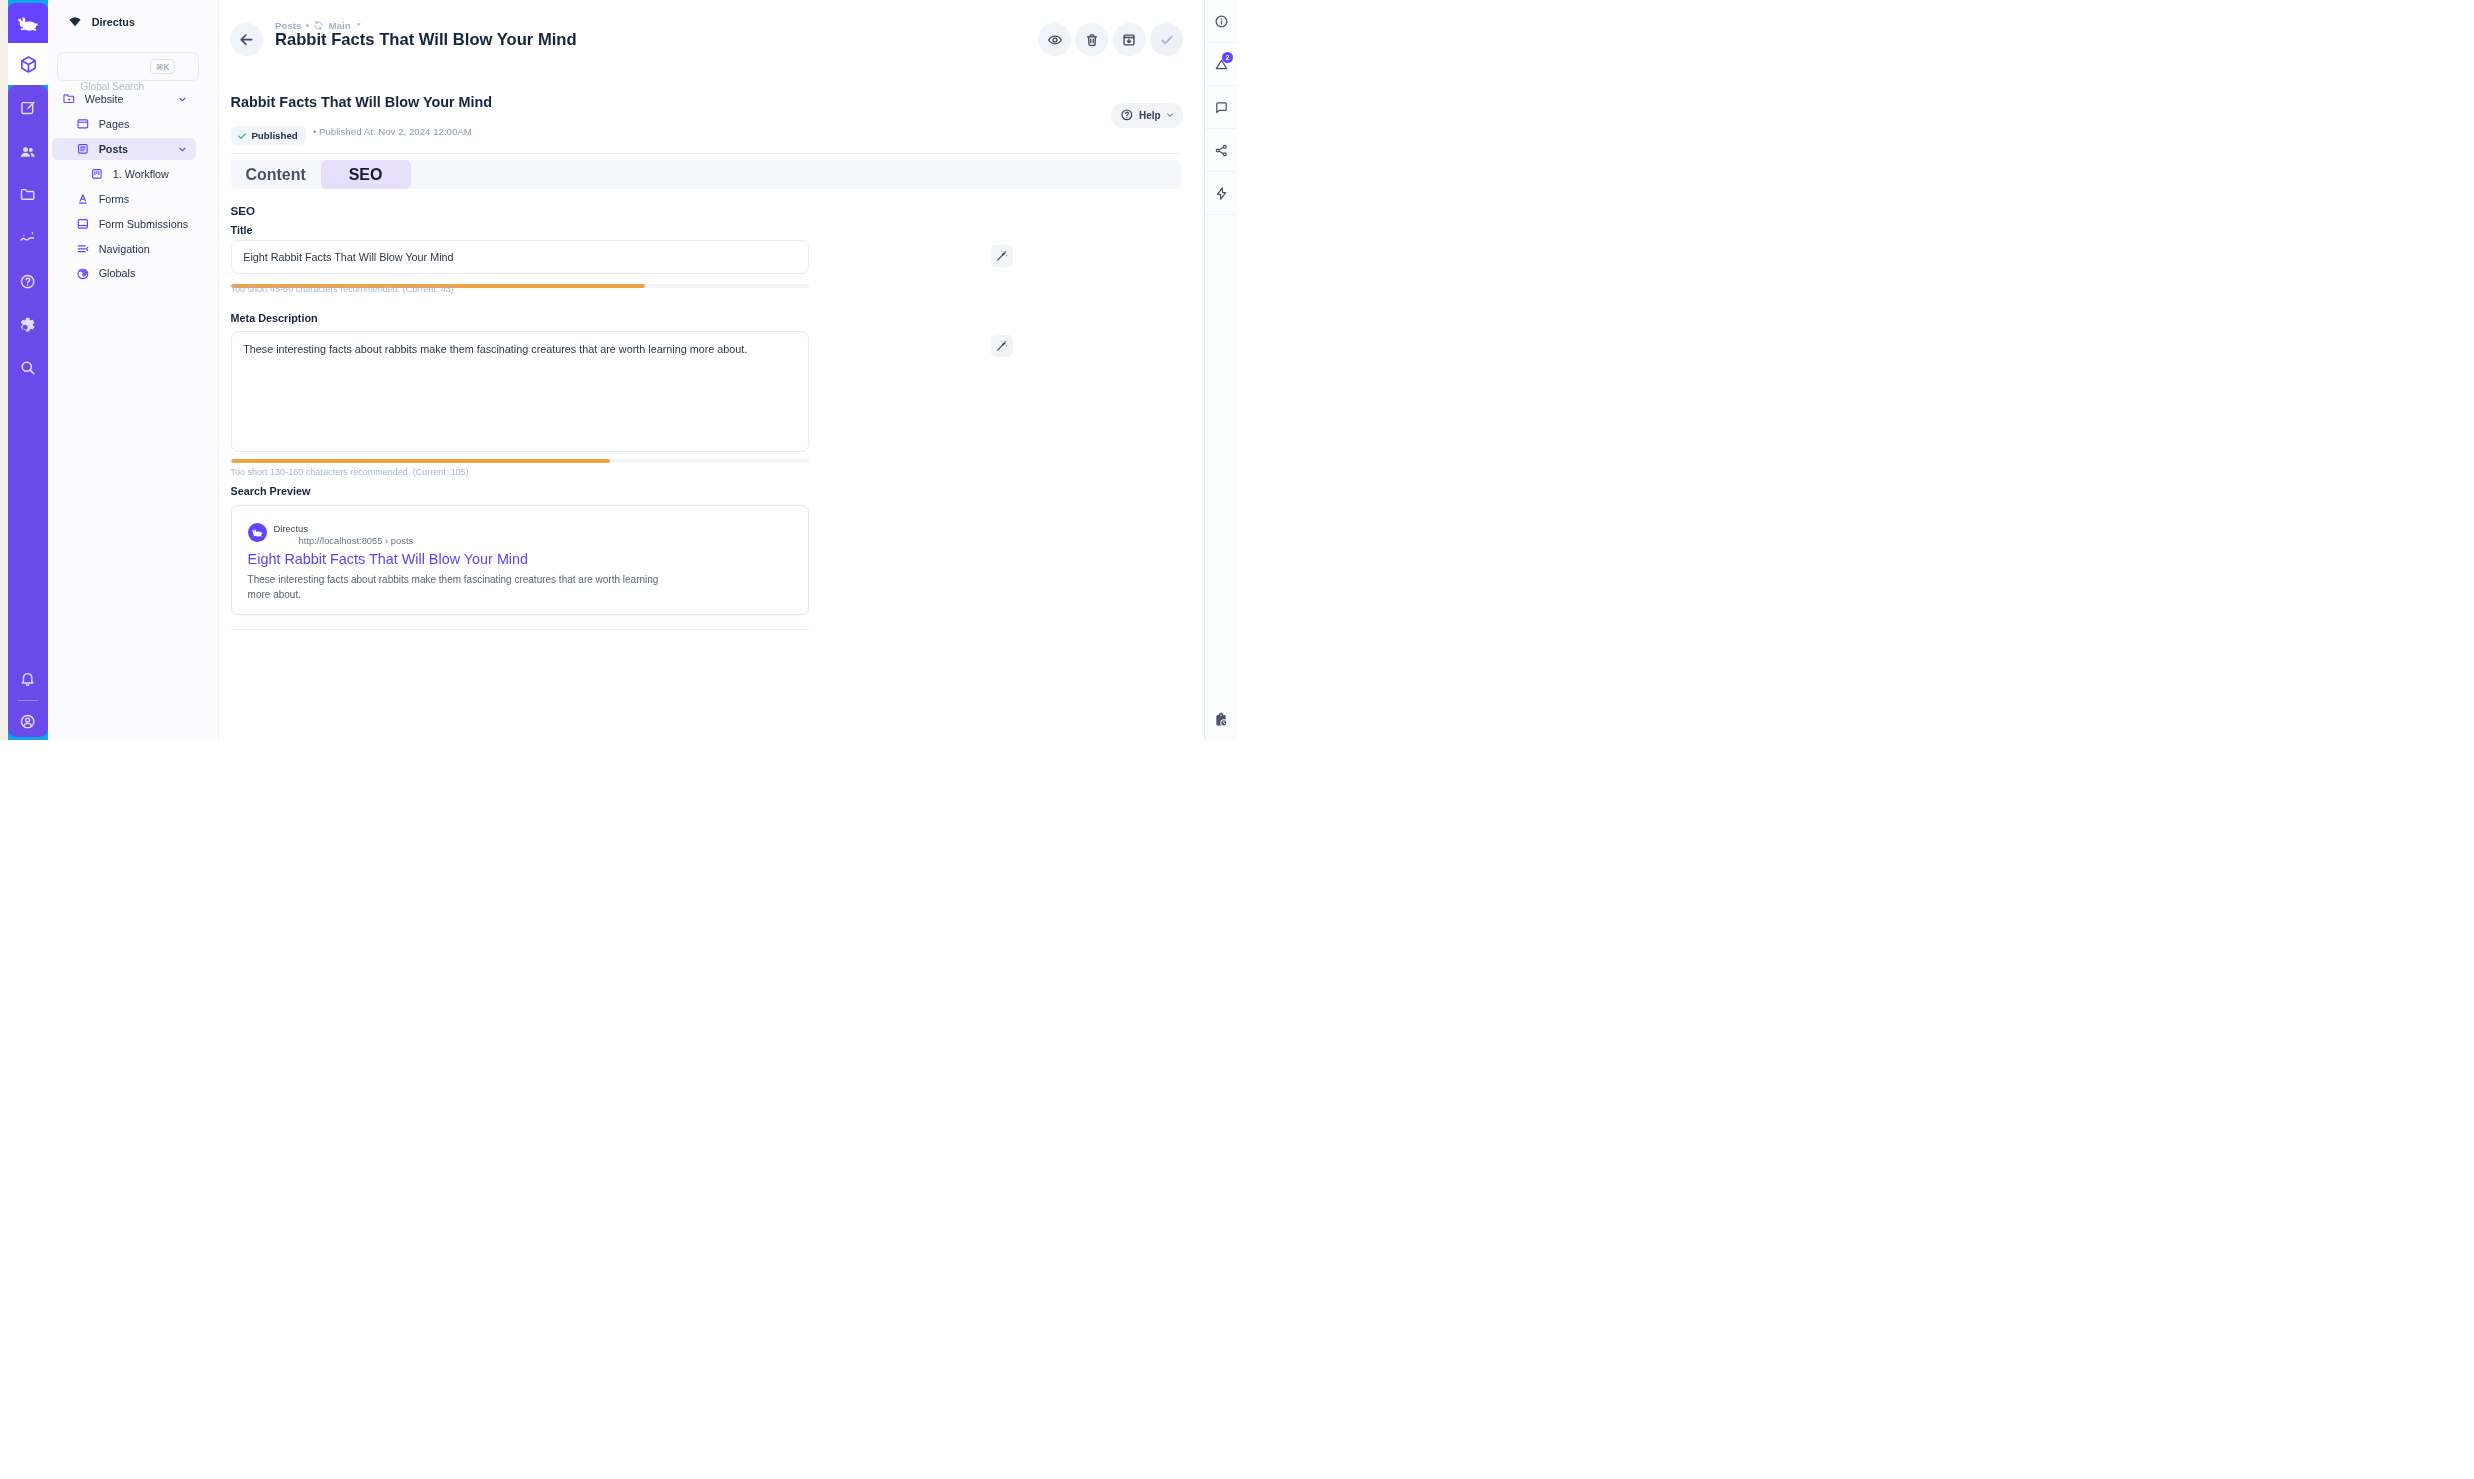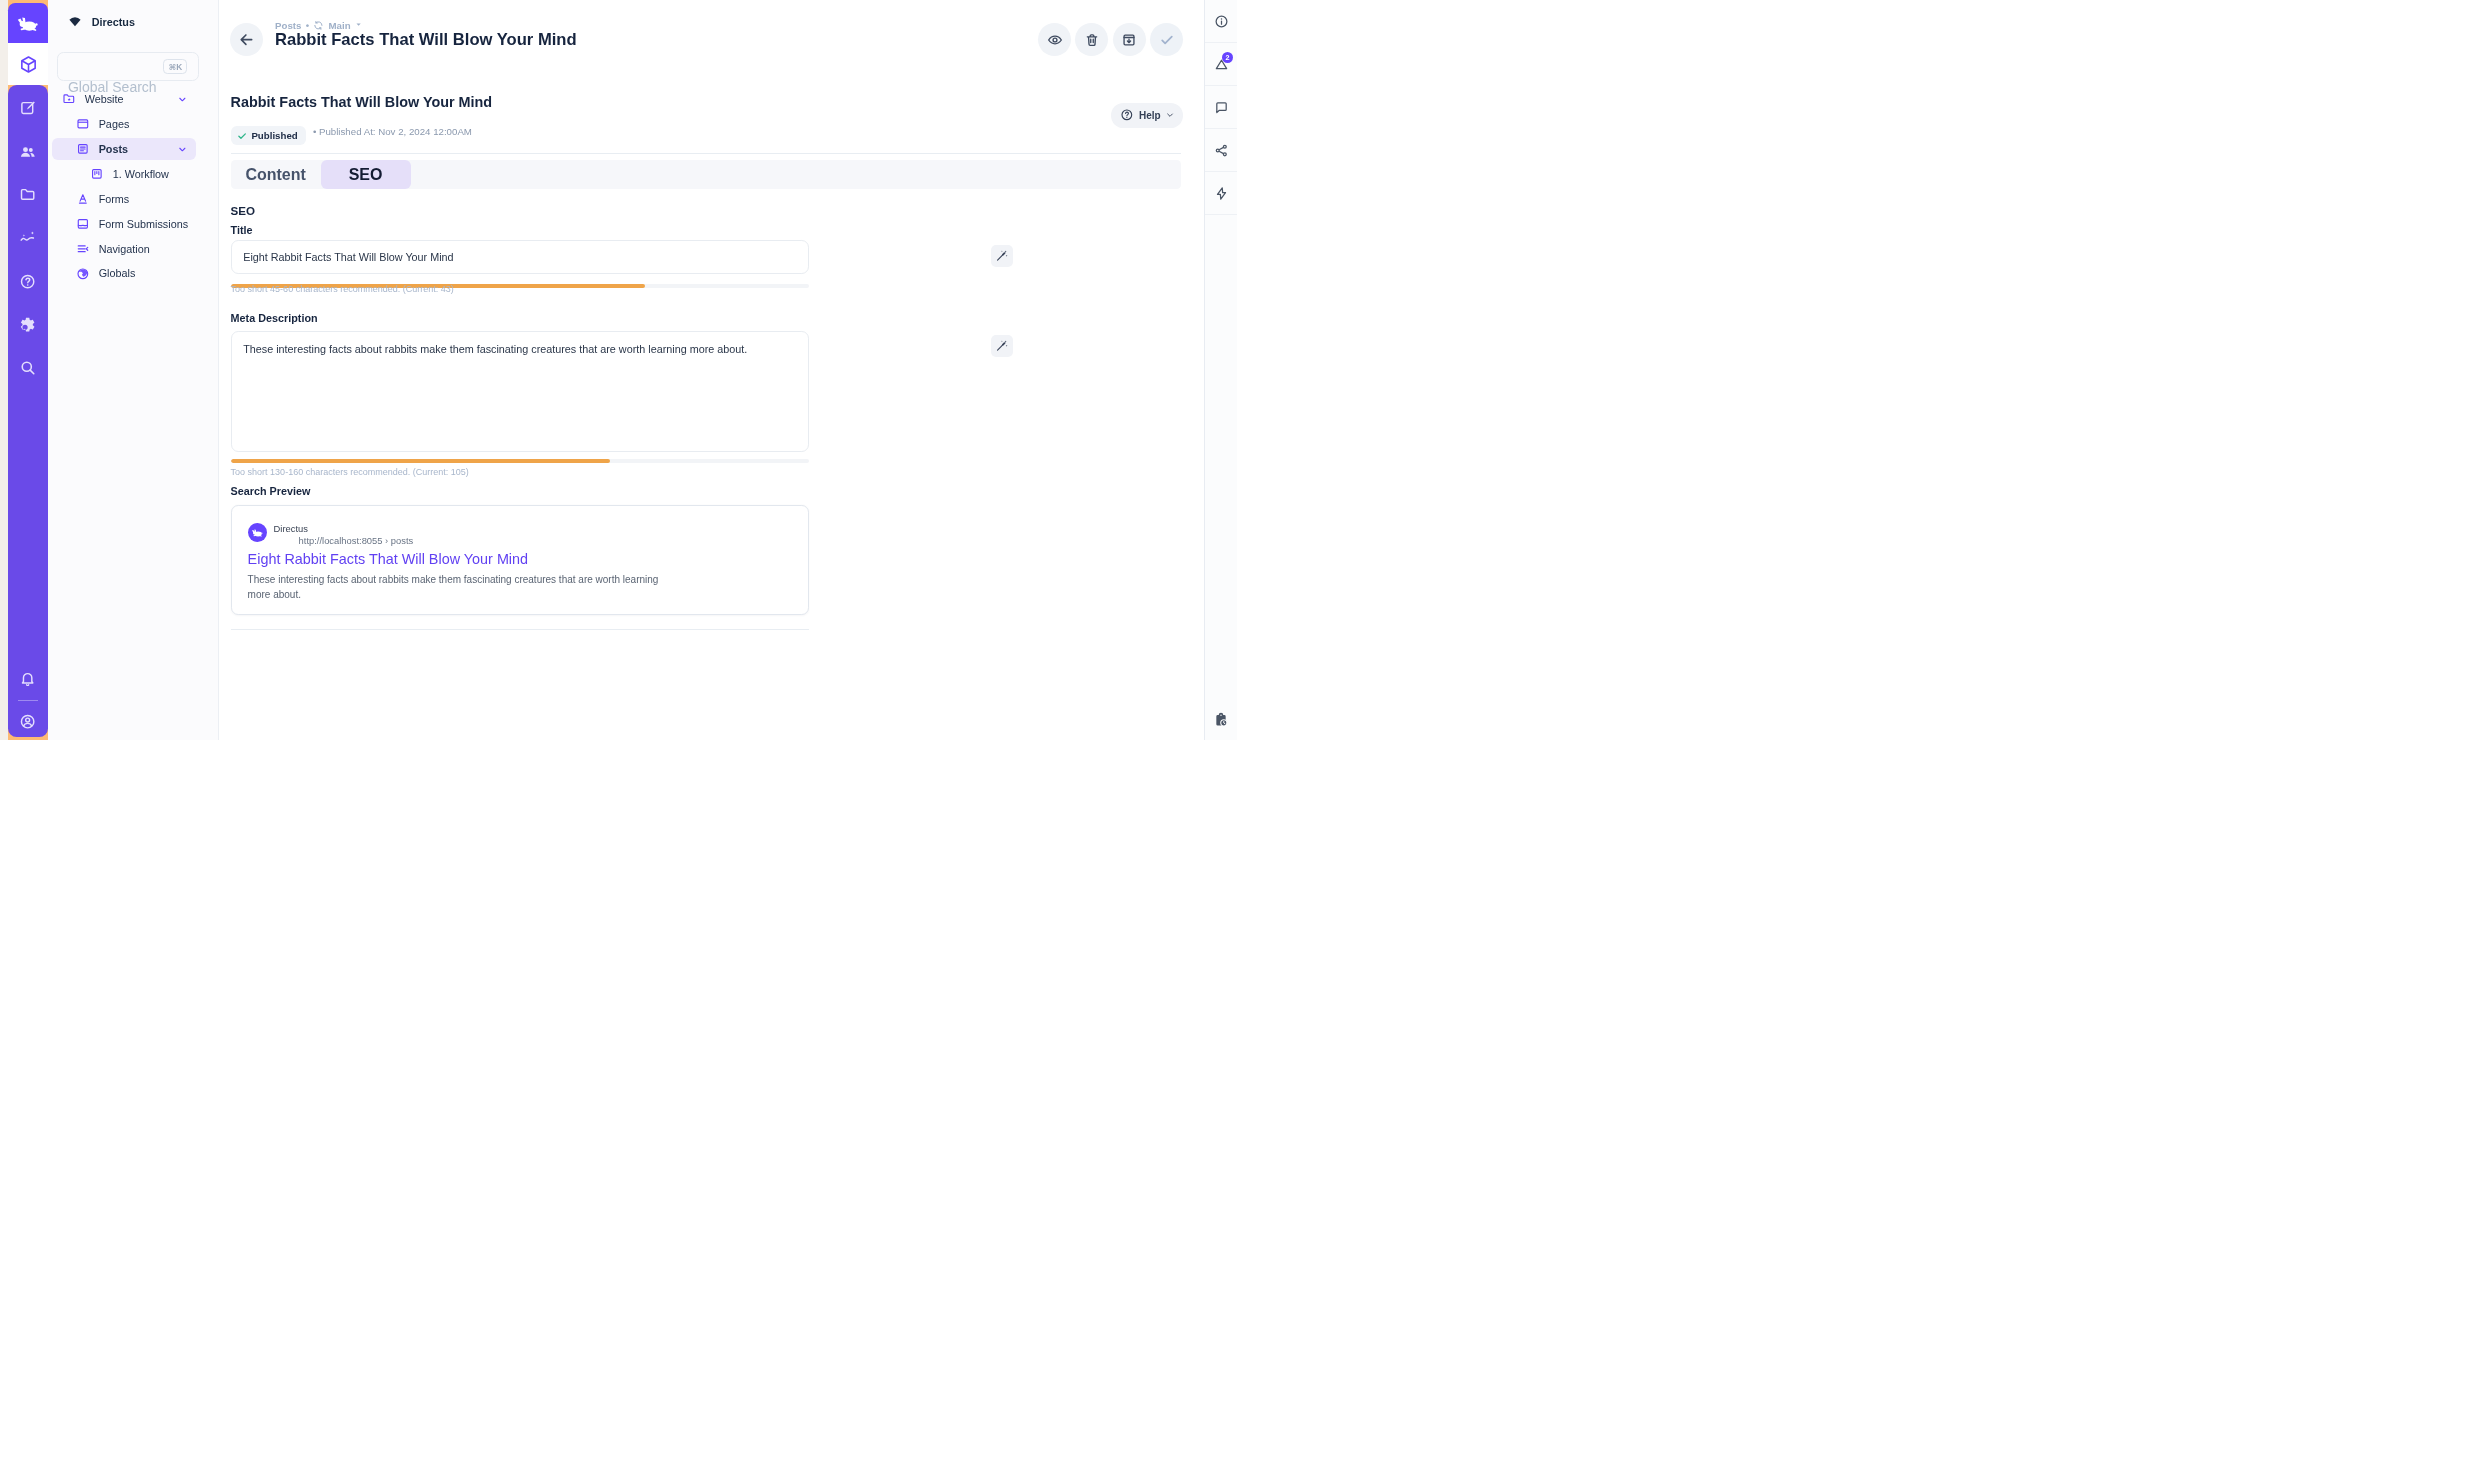--- a/index.html
+++ b/index.html
@@ -1,39 +1,39 @@
 <!DOCTYPE html>
 <html style="font-size:11.6px"><head>
 <meta charset="utf-8">
 <style>
   * { margin:0; padding:0; box-sizing:border-box; }
   html,body { background:#fff; }
   body { font-family:"Liberation Sans","DejaVu Sans",sans-serif; color:#1b2a41; }
-  .app { position:relative; width:1237px; height:740px; overflow:hidden; background:#fdba74; }
+  .app { position:relative; width:1237px; height:740px; overflow:hidden; background:#0ea5e9; }
 
   
   .gutter { position:absolute; left:0; top:0; width:8px; height:100%; background:#f3efea; }
   .logo-block { position:absolute; left:8px; top:2.9px; width:40px; height:40px; background:#6644ff;
                 border-radius:7.2px 7.2px 0 0; display:flex; align-items:center; justify-content:center; cursor:pointer; }
   .active-module { position:absolute; left:8px; top:43px; width:40px; height:42px; background:#fff;
                    display:flex; align-items:center; justify-content:center; color:#6644ff; cursor:pointer; }
   .module-pill { position:absolute; left:8px; top:85px; bottom:2.9px; width:40px; background:#6a4ae8;
                  border-radius:8.7px; display:flex; flex-direction:column; align-items:center; padding:14.4px 0 7.2px; }
   .module-pill .mico { width:17.3px; height:17.3px; color:#e4defd; margin-bottom:26px; cursor:pointer; flex:0 0 auto; }
   .module-pill .spacer { margin-top:auto; }
   .module-pill .mico.bottom { margin-bottom:0; }
   .bar-divider { width:20px; height:0.7px; background:rgba(255,255,255,.35); margin:12.3px 0; }
 
   
   .nav-panel { position:absolute; left:48px; top:0; width:171px; height:100%; background:#fbfbfd; border-right:0.7px solid #eceff4; }
   .project-row { display:flex; align-items:center; gap:8.7px; padding:14.4px 0 0 19px; }
   .project-name { font-size:10.8px; font-weight:700; color:#172940; }
   .gsearch { position:absolute; left:8.7px; top:52px; width:142px; height:29px; border:1.4px solid #e7ebf1; border-radius:6.5px;
              display:flex; align-items:center; justify-content:center; gap:6.5px; cursor:text; background:#fbfbfd; }
-  .gsearch .ph { font-size:14px; color:#b3bfce;margin-top:40px; }
+  .gsearch .ph { font-size:10px; color:#b3bfce;margin-top:40px; }
   .gsearch .kbd { font-size:8.3px; color:#9aa7ba; border:1.1px solid #dde3ec; border-radius:4.3px; padding:1.4px 4.3px; font-weight:600; }
   .nav-list { position:absolute; left:4.3px; top:88px; width:144px; display:flex; flex-direction:column; gap:2.5px; }
   .nav-row { height:22.4px; border-radius:5.8px; display:flex; align-items:center; font-size:10.8px; color:#24334d; cursor:pointer; position:relative; }
   .nav-row .nico { width:13.7px; height:13.7px; color:#6644ff; flex:0 0 auto; }
   .nav-row .lbl { margin-left:8.7px; font-weight:400; white-space:nowrap; }
   .nav-row.active { background:#ebe7fb; }
   .nav-row .chev { position:absolute; right:9.4px; width:8.7px; height:8.7px; color:#6644ff; }
   .ind0 { padding-left:10px; } .ind1 { padding-left:24px; } .ind2 { padding-left:38px; }
 
   

